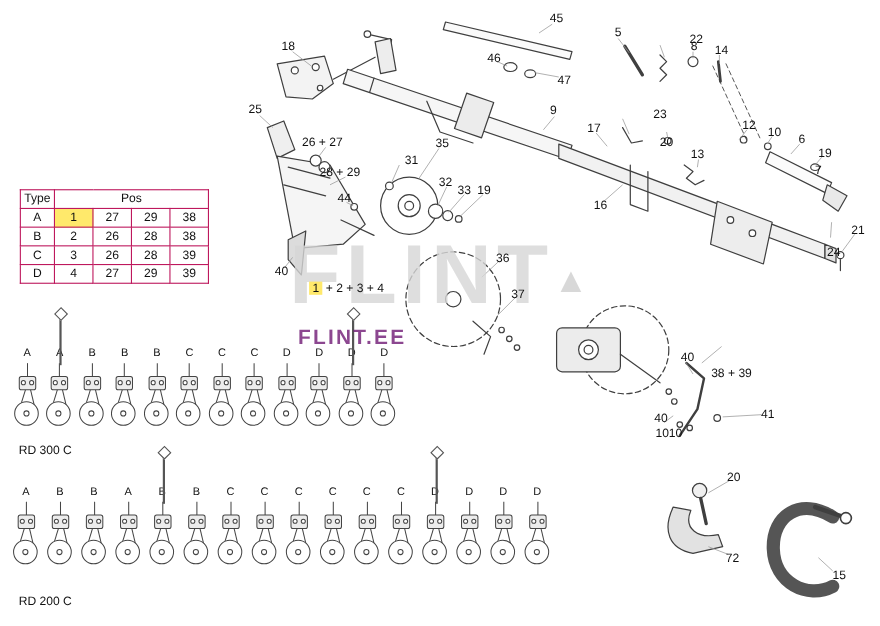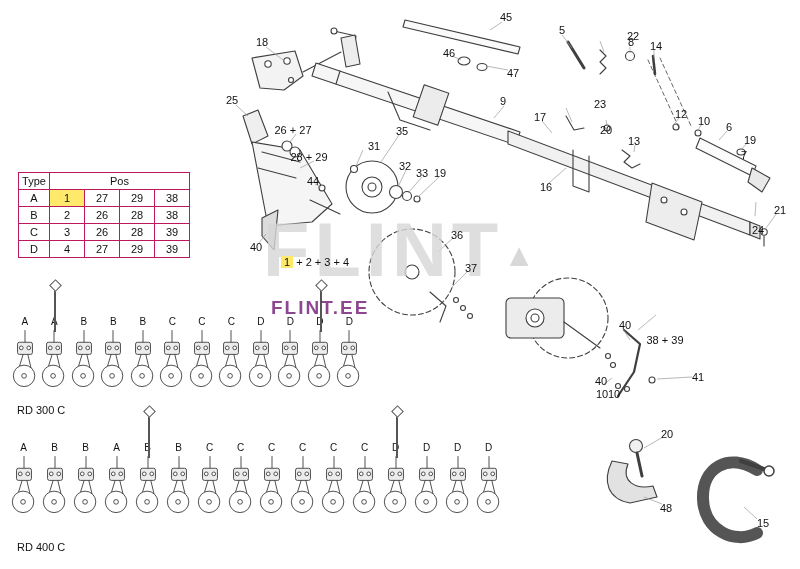--- a/index.html
+++ b/index.html
@@ -663,21 +663,21 @@
           <line x1="18" y1="27" x2="23" y2="48"></line>
           <circle cx="14" cy="50" r="11.5" fill="#fff"></circle>
           <circle cx="14" cy="50" r="2.5" fill="#fff"></circle>
         </g>
       </svg>
     </div>
     <div class="mast" style="left: 28.125%;"></div>
     <div class="mast" style="left: 78.125%;"></div>
   </div>
 <div class="machine-label" id="label-rd300c">RD 300 C</div>
-<div class="machine-label" id="label-rd400c">RD 400 C</div>
+<div class="machine-label" id="label-rd400c">RD 200 C</div>
 
 <div class="callout-layer">
     <span class="callout" style="left: 262px; top: 42px;">18</span>
     <span class="callout" style="left: 506px; top: 17px;">45</span>
     <span class="callout" style="left: 449px; top: 53px;">46</span>
     <span class="callout" style="left: 513px; top: 73px;">47</span>
     <span class="callout" style="left: 562px; top: 30px;">5</span>
     <span class="callout" style="left: 601px; top: 36px; margin-left: 32px;">22</span>
     <span class="callout" style="left: 631px; top: 42px;">8</span>
     <span class="callout" style="left: 656px; top: 46px;">14</span>
@@ -706,15 +706,15 @@
     <span class="callout" style="left: 256px; top: 247px;">40</span>
     <span class="callout" style="left: 457px; top: 235px;">36</span>
     <span class="callout" style="left: 471px; top: 268px;">37</span>
     <span class="callout" style="left: 665px; top: 312px; margin-top: 28px;">38 + 39</span>
     <span class="callout" style="left: 625px; top: 325px;">40</span>
     <span class="callout" style="left: 601px; top: 381px;">40</span>
     <span class="callout" style="left: 602px; top: 394px;">10</span>
     <span class="callout" style="left: 614px; top: 394px;">10</span>
     <span class="callout" style="left: 698px; top: 377px;">41</span>
     <span class="callout" style="left: 667px; top: 434px;">20</span>
-    <span class="callout" style="left: 666px; top: 508px;">48</span>
+    <span class="callout" style="left: 666px; top: 508px;">72</span>
     <span class="callout" style="left: 763px; top: 523px;">15</span>
   </div>
 
 </body></html>

